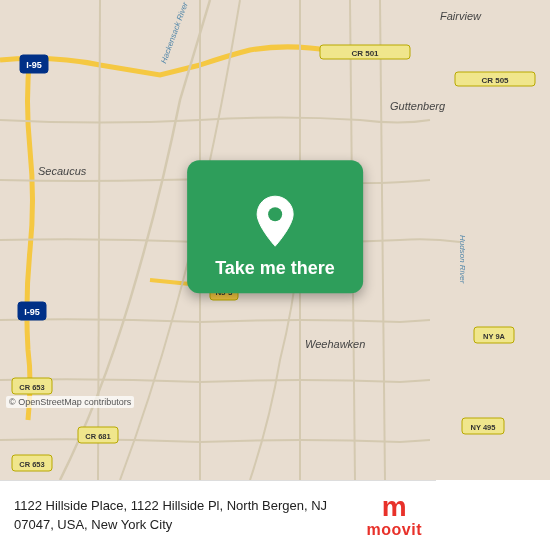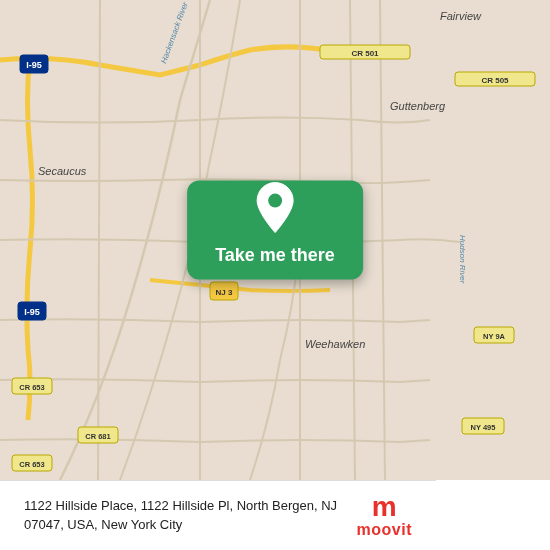--- a/index.html
+++ b/index.html
@@ -35,21 +35,21 @@
       transform: translate(-50%, -60%);
       display: flex;
       flex-direction: column;
       align-items: center;
       z-index: 10;
     }
 
     #cta-button-container {
       background-color: #2e9e5b;
       border-radius: 12px;
-      padding: 0 28px 14px 28px;
+      padding: 34px 28px 14px 28px;
       display: flex;
       flex-direction: column;
       align-items: center;
       cursor: pointer;
       box-shadow: 0 4px 12px rgba(0,0,0,0.3);
     }
 
     #pin-icon {
       width: 44px;
       height: 54px;
@@ -64,21 +64,21 @@
     }
 
     
     #info-bar {
       width: 436px;
       height: 70px;
       background: white;
       display: flex;
       align-items: center;
       justify-content: space-between;
-      padding: 0 24px;
+      padding: 0 14px;
       border-top: 1px solid #ddd;
     }
 
     #address-text {
       font-size: 13px;
       color: #222;
       flex: 1;
       line-height: 1.4;
     }
 
@@ -203,20 +203,21 @@
     <div id="cta-button-container" style="background-color: rgb(46, 158, 91);">
 
       <svg id="pin-icon" viewBox="0 0 44 54" xmlns="http://www.w3.org/2000/svg">
         <path d="M22 2 C12 2 4 10 4 20 C4 32 22 52 22 52 C22 52 40 32 40 20 C40 10 32 2 22 2 Z" fill="white" stroke="white" stroke-width="1"></path>
         <circle cx="22" cy="20" r="7" fill="#2e9e5b"></circle>
       </svg>
       <span id="cta-label">Take me there</span>
     </div>
   </div>
 
+  <div id="copyright">© OpenStreetMap contributors</div>
 </div>
 
 <div id="info-bar">
   <div id="address-text">
     <span>1122 Hillside Place, 1122 Hillside Pl, North Bergen,
 NJ 07047, USA, New York City</span>
   </div>
   <div id="moovit-logo">
     <div id="moovit-m">m</div>
     <div id="moovit-text">moovit</div>

